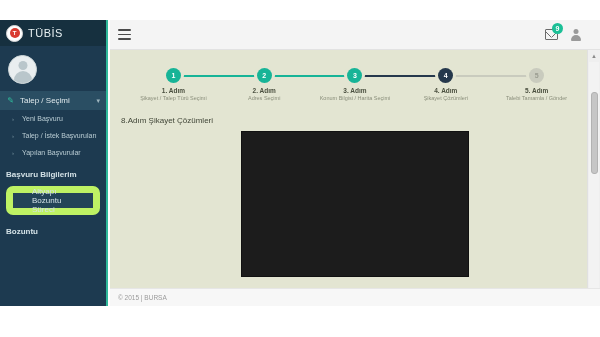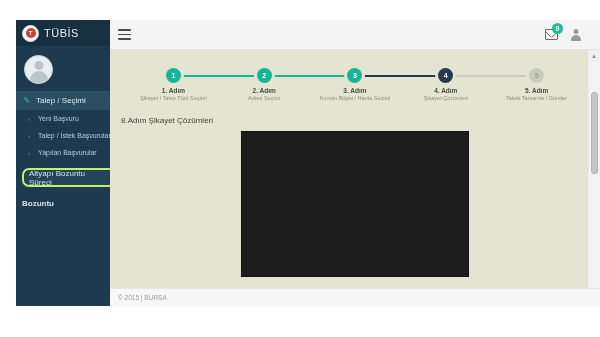--- a/index.html
+++ b/index.html
@@ -11,21 +11,21 @@
     color:#333;
   }
   .screen{position:relative;width:600px;height:337px;background:#ffffff;overflow:hidden;}
 
   
   .chrome-top{position:absolute;left:0;top:0;width:600px;height:20px;background:#ffffff;}
   .chrome-bottom{position:absolute;left:0;bottom:0;width:600px;height:31px;background:#ffffff;}
 
   
   .sidebar{
-    position:absolute;left:16px;top:20px;width:108px;height:286px;
+    position:absolute;left:0;top:20px;width:108px;height:286px;
     background:#1d3a50;
     border-right:2px solid #2fb89a;
     box-sizing:border-box;
     overflow:hidden;
   }
   .brand{
     height:26px;display:flex;align-items:center;gap:5px;
     padding:0 6px;background:#16303f;
   }
   .brand-logo{
@@ -74,22 +74,22 @@
   }
   .nav-sub .bullet{
     width:5px;height:5px;flex:0 0 auto;color:#7f9aa5;font-size:6px;line-height:1;
   }
   .nav-item{
     display:flex;align-items:center;gap:5px;
     height:18px;padding:0 6px;
     color:#d3e1e6;font-size:8px;font-weight:bold;
   }
   .nav-item.boxed{
-    margin:3px 6px;height:15px;padding:0 5px;
-    border:2px solid #bef264;border-radius:7px;
+    margin:3px 6px;height:15px;padding:0 19px;
+    border:7px solid #bef264;border-radius:7px;
     background:#234457;font-weight:normal;
   }
   .spacer-sm{height:4px;}
 
   
   .topbar{
     position:absolute;left:110px;top:20px;right:0;height:30px;
     background:#f4f4f4;border-bottom:1px solid #e2e2e2;
     display:flex;align-items:center;box-sizing:border-box;
   }
@@ -231,20 +231,23 @@
       <span class="bullet">›</span>
       <span>Talep / İstek Başvuruları</span>
     </div>
     <div class="nav-sub">
       <span class="bullet">›</span>
       <span>Yapılan Başvurular</span>
     </div>
 
     <div class="spacer-sm"></div>
 
+    <div class="nav-item">
+      <span>Başvuru Bilgilerim</span>
+    </div>
 
     <div class="nav-item boxed">
       <span>Altyapı Bozuntu Süreci</span>
     </div>
 
     <div class="spacer-sm"></div>
 
     <div class="nav-item">
       <span>Bozuntu</span>
     </div>

